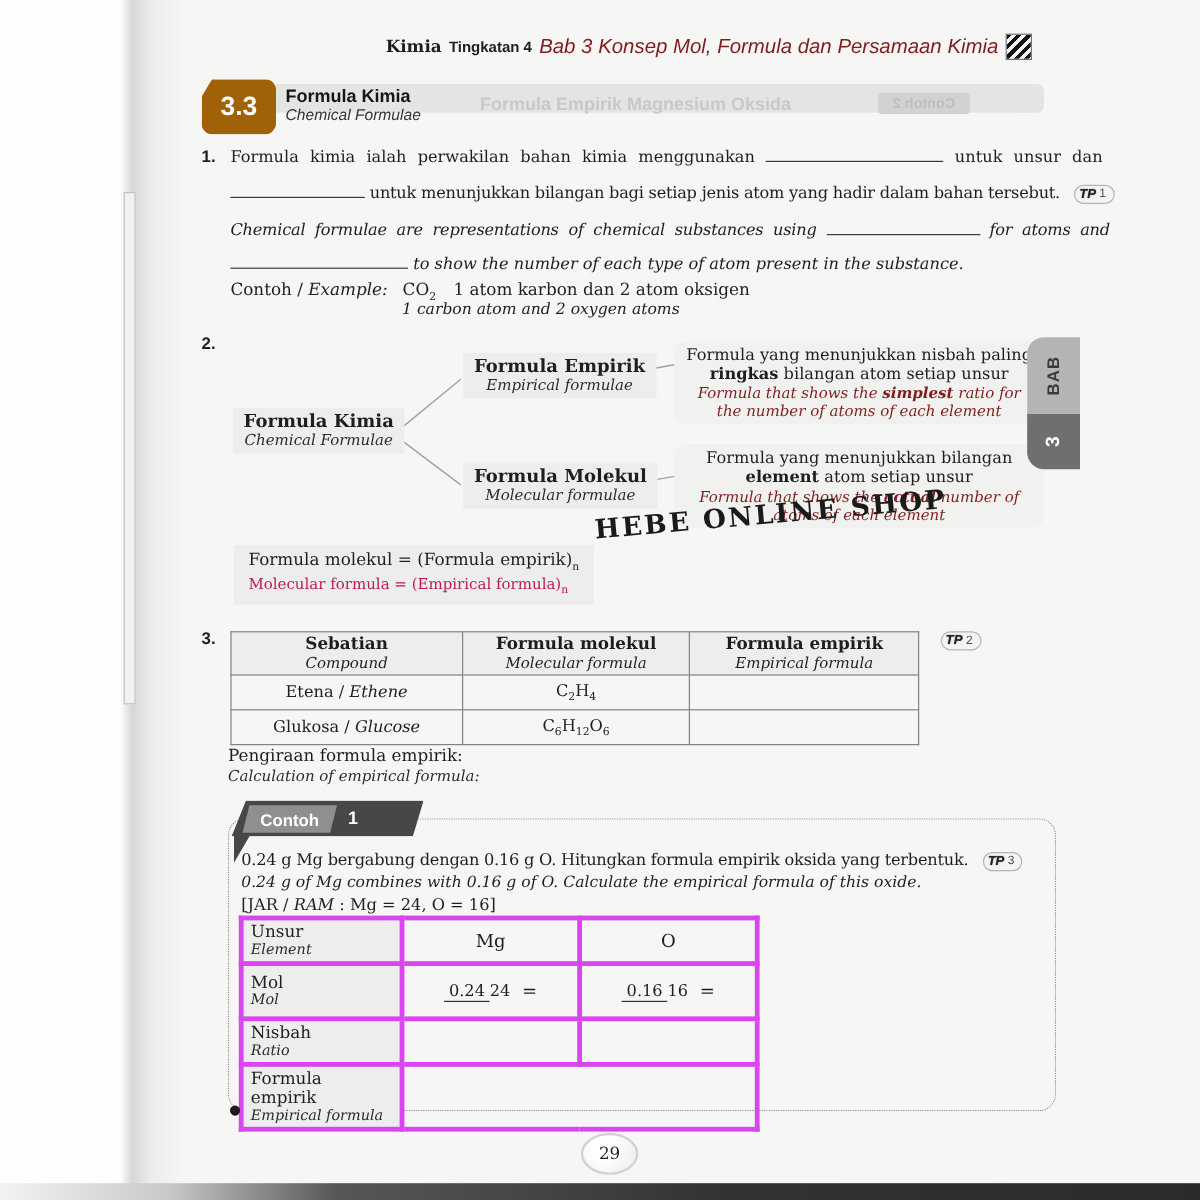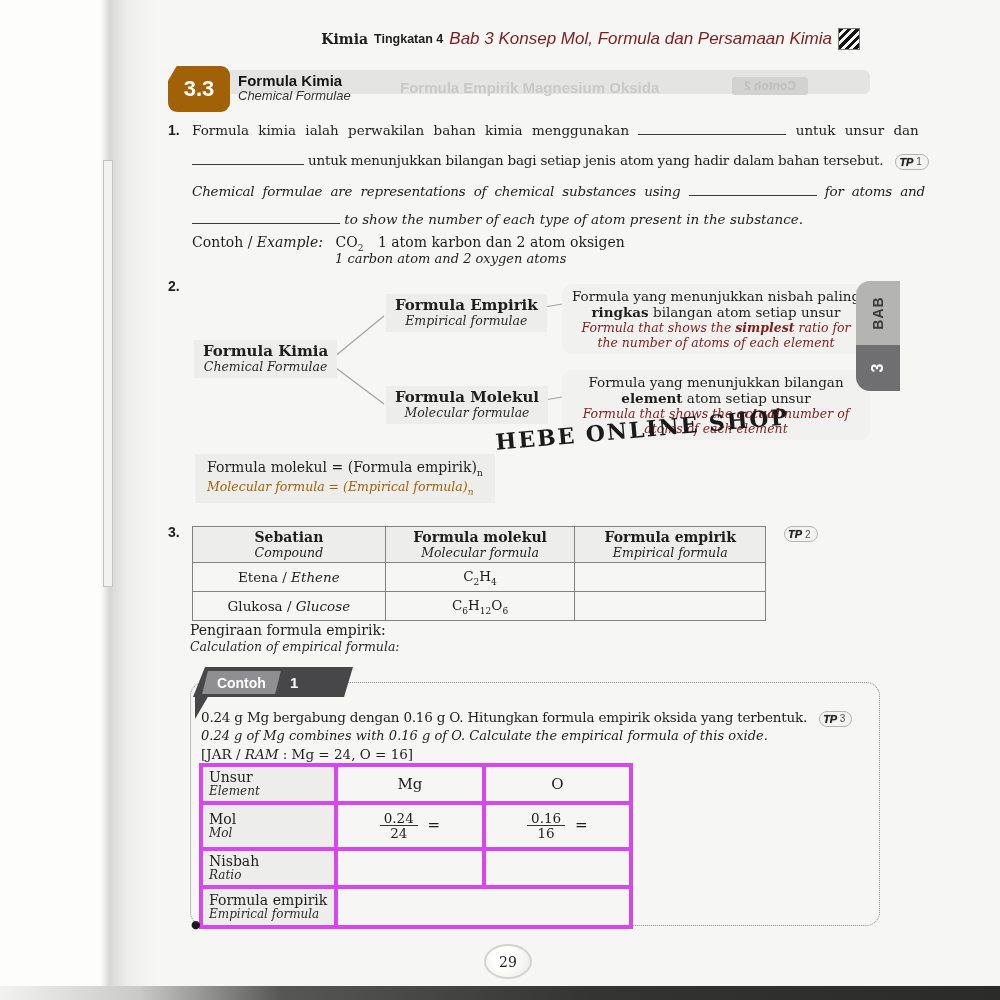--- a/index.html
+++ b/index.html
@@ -50,21 +50,21 @@
   .node .t{font-weight:bold;font-size:15px;}
   .node .s{font-style:italic;font-size:12.5px;color:#2a2a2a;}
   .desc{position:absolute;background:#f1f1ef;border-radius:10px;padding:4px 8px;text-align:center;line-height:1.2;width:292px;}
   .desc .ms{font-size:13.5px;}
   .desc .en{font-style:italic;font-size:12.5px;color:#7f1d1d;}
   #connector-svg{position:absolute;left:0;top:0;}
   #watermark{position:absolute;left:327px;top:138px;transform:rotate(-5deg);font-family:"DejaVu Serif",serif;
              font-weight:bold;font-size:22px;letter-spacing:2px;color:#1a1a1a;white-space:nowrap;}
   #equation-box{position:absolute;left:27px;top:176px;background:#ededeb;padding:5px 12px;line-height:1.25;}
   #equation-box .l1{font-size:14px;}
-  #equation-box .l2{font-style:italic;font-size:12.5px;color:#a16207;}
+  #equation-box .l2{font-size:12.5px;color:#be185d;}
   
   #q3{position:absolute;left:168px;top:524px;width:700px;}
   #q3 table{position:absolute;left:24px;top:2px;border-collapse:collapse;width:574px;}
   #q3 th,#q3 td{border:1px solid #82827f;text-align:center;padding:2px 4px;}
   #q3 th{background:#ededeb;font-weight:normal;}
   #q3 .h-ms{font-weight:bold;font-size:14px;display:block;}
   #q3 .h-en{font-style:italic;font-size:12.5px;display:block;}
   #q3 td{height:24px;font-size:13.5px;}
   #q3 .tp{position:absolute;left:608px;top:2px;}
   
@@ -83,21 +83,21 @@
   .contoh-label>span{display:inline-block;transform:skewX(14deg);color:#fff;
     font-family:"Liberation Sans",sans-serif;font-weight:bold;font-size:14px;}
   .contoh-num{color:#fff;font-family:"Liberation Sans",sans-serif;font-weight:bold;font-size:15px;padding:0 12px;}
   #example-box .line{position:absolute;left:10px;white-space:nowrap;font-size:13.5px;}
   #work-table{position:absolute;left:8px;top:80px;border-collapse:collapse;width:434px;}
   #work-table td{border:4px solid #d946ef;font-size:13.5px;padding:2px 6px;}
   #work-table .lbl{background:#ededeb;width:130px;line-height:1.15;}
   #work-table .lbl .ms{font-size:14px;display:block;}
   #work-table .lbl .en{font-style:italic;font-size:12px;display:block;color:#2a2a2a;}
   #work-table .val{text-align:center;width:148px;font-size:15px;}
-  .frac{display:inline-flex;flex-direction:column;vertical-align:middle;line-height:1.1;font-size:13.5px;}
+  .frac{display:inline-flex;flex-direction:row;vertical-align:middle;line-height:1.1;font-size:13.5px;}
   .frac .num{border-bottom:1px solid #333;padding:0 4px;}
   .eq{margin-left:5px;}
   #end-bullet{position:absolute;left:0px;bottom:-6px;font-size:11px;color:#1a1a1a;}
   
   #page-oval{position:absolute;left:484px;top:944px;width:44px;height:31px;border:2px solid #d2d2d0;
     border-radius:50%;background:radial-gradient(circle at 40% 35%,#ffffff 30%,#ececea 90%);
     display:flex;align-items:center;justify-content:center;font-size:14px;}
   
   #tab-bab{position:absolute;left:856px;top:281px;width:44px;height:64px;background:#b4b4b2;border-radius:14px 0 0 0;
     display:flex;align-items:center;justify-content:center;}

